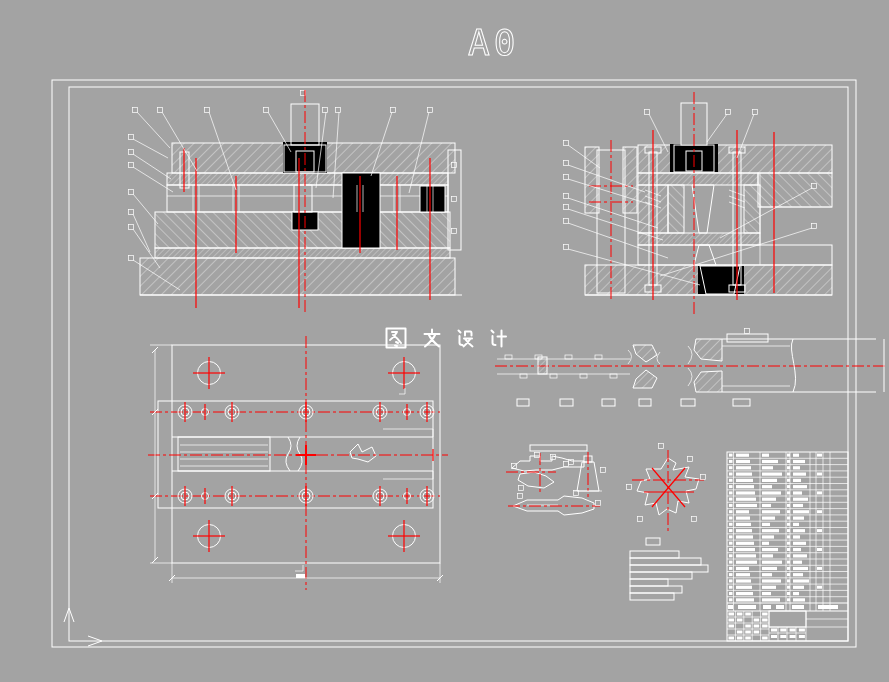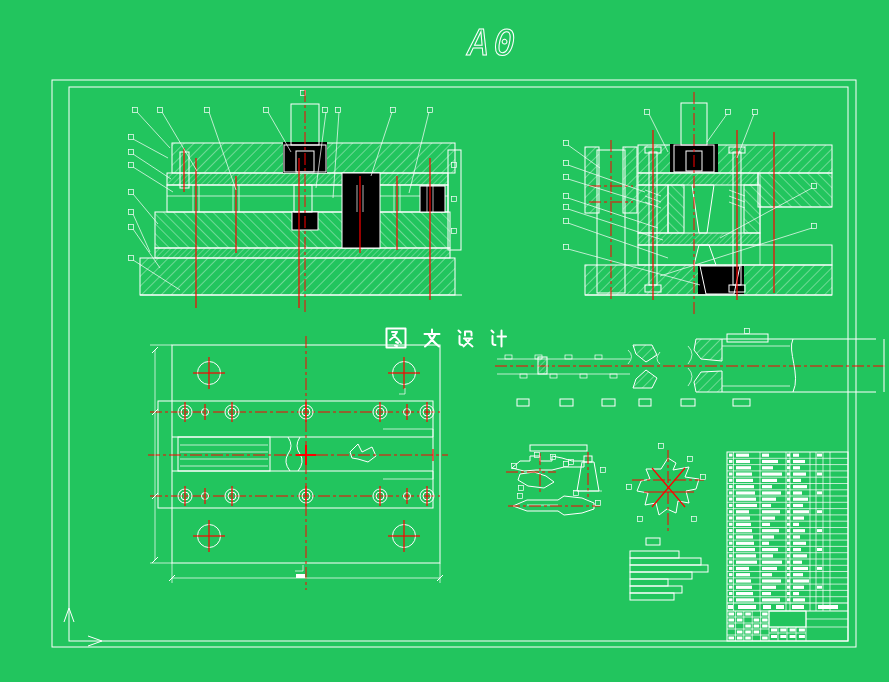--- a/index.html
+++ b/index.html
@@ -1,17 +1,17 @@
 <!DOCTYPE html>
 <html><head>
 <meta charset="utf-8">
 <style>
   html,body{margin:0;padding:0;background:#000;}
-  #stage{position:relative;width:889px;height:682px;background:#22c55e;overflow:hidden;
-         font-family:"DejaVu Sans Mono","Liberation Mono",monospace;font-style:italic;}
+  #stage{position:relative;width:889px;height:682px;background:#a3a3a3;overflow:hidden;
+         font-family:"DejaVu Sans Mono","Liberation Mono",monospace;}
   svg{display:block}
   .w{fill:none;stroke:#fff;stroke-width:1}
   .thin{stroke-width:.7}
   .wf{fill:#fff;stroke:none}
   .blk{fill:#000;stroke:none}
   .hA{fill:url(#hA);stroke:#fff;stroke-width:1}
   .hB{fill:url(#hB);stroke:#fff;stroke-width:1}
   .hC{fill:url(#hC);stroke:#fff;stroke-width:1}
   .rp{stroke:#f00;stroke-width:1.2;fill:none}
   .rp2{stroke:#f00;stroke-width:2;fill:none}

